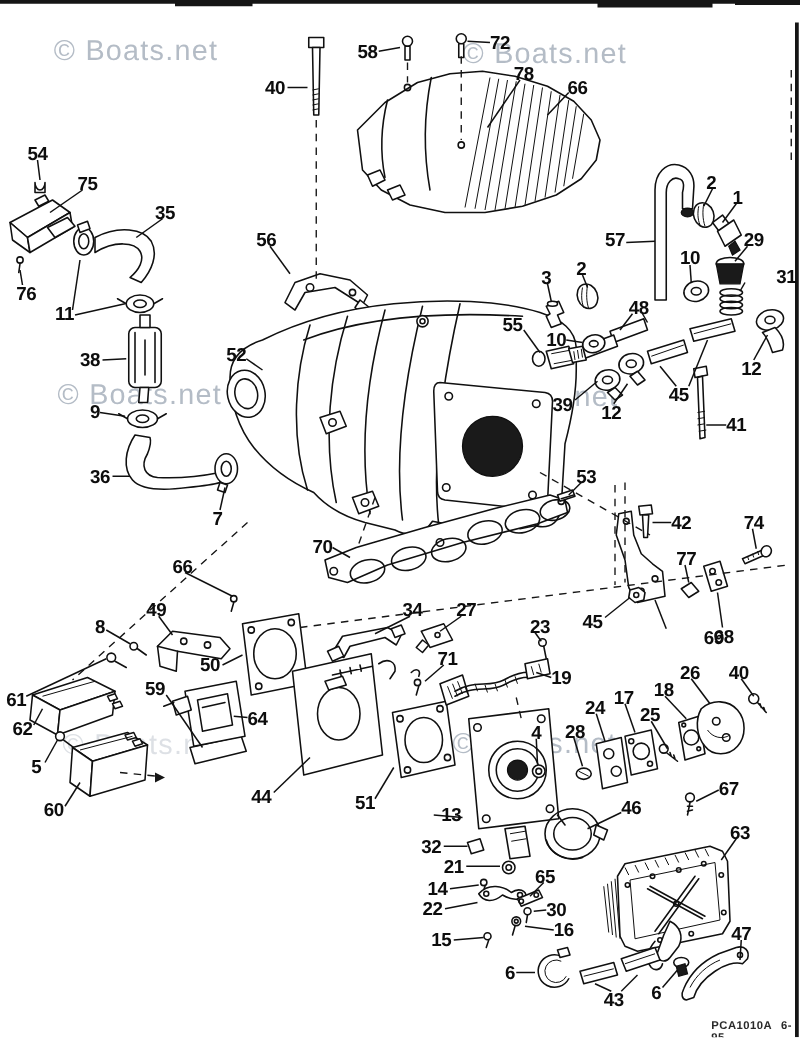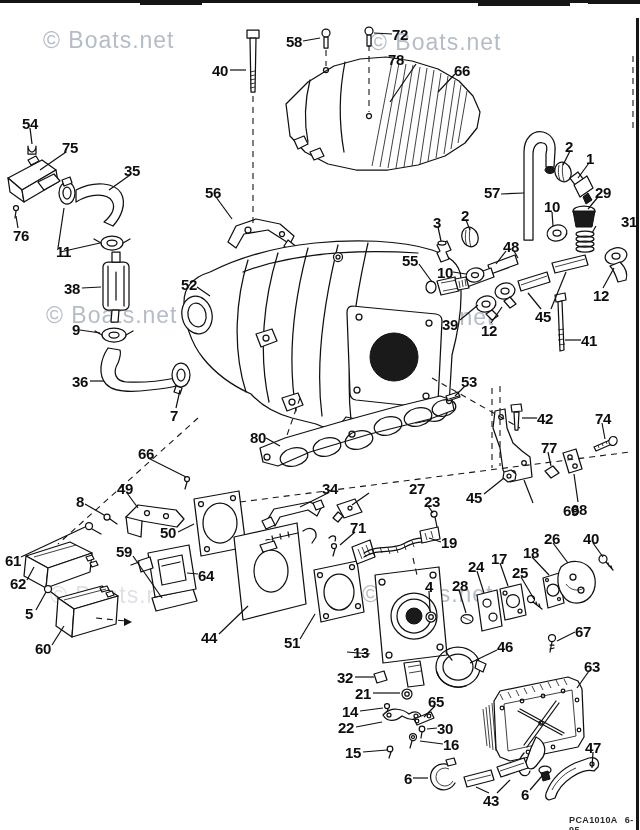--- a/index.html
+++ b/index.html
@@ -473,61 +473,61 @@
         <line x1="530" y1="790" x2="542" y2="776" class="leader"></line>
         <line x1="593" y1="752" x2="592" y2="768" class="leader"></line>
       </g>
   </svg>
 
   <div id="callouts">
       <div class="callout" style="left: 22px; top: 116px;">54</div>
       <div class="callout" style="left: 62px; top: 140px;">75</div>
       <div class="callout" style="left: 13px; top: 228px;">76</div>
       <div class="callout" style="left: 124px; top: 163px;">35</div>
-      <div class="callout" style="left: 44px; top: 244px; margin-left: 12px;">11</div>
+      <div class="callout" style="left: 44px; top: 244px;">11</div>
       <div class="callout" style="left: 64px; top: 281px;">38</div>
       <div class="callout" style="left: 72px; top: 322px;">9</div>
       <div class="callout" style="left: 72px; top: 374px;">36</div>
       <div class="callout" style="left: 170px; top: 408px;">7</div>
       <div class="callout" style="left: 212px; top: 63px;">40</div>
       <div class="callout" style="left: 286px; top: 34px;">58</div>
       <div class="callout" style="left: 392px; top: 27px;">72</div>
-      <div class="callout" style="left: 388px; top: 52px;">78</div>
+      <div class="callout" style="left: 411px; top: 52px;">78</div>
       <div class="callout" style="left: 454px; top: 63px;">66</div>
       <div class="callout" style="left: 205px; top: 185px;">56</div>
       <div class="callout" style="left: 181px; top: 277px;">52</div>
       <div class="callout" style="left: 565px; top: 139px;">2</div>
       <div class="callout" style="left: 586px; top: 151px;">1</div>
       <div class="callout" style="left: 595px; top: 185px;">29</div>
       <div class="callout" style="left: 593px; top: 214px; margin-left: 28px;">31</div>
       <div class="callout" style="left: 484px; top: 185px;">57</div>
       <div class="callout" style="left: 433px; top: 215px;">3</div>
       <div class="callout" style="left: 461px; top: 208px;">2</div>
       <div class="callout" style="left: 544px; top: 199px;">10</div>
       <div class="callout" style="left: 503px; top: 239px;">48</div>
       <div class="callout" style="left: 437px; top: 265px;">10</div>
       <div class="callout" style="left: 402px; top: 253px;">55</div>
       <div class="callout" style="left: 593px; top: 288px;">12</div>
       <div class="callout" style="left: 442px; top: 317px;">39</div>
       <div class="callout" style="left: 481px; top: 323px;">12</div>
       <div class="callout" style="left: 535px; top: 309px;">45</div>
       <div class="callout" style="left: 581px; top: 333px;">41</div>
       <div class="callout" style="left: 461px; top: 374px;">53</div>
-      <div class="callout" style="left: 250px; top: 430px;">80</div>
+      <div class="callout" style="left: 250px; top: 430px;">70</div>
       <div class="callout" style="left: 537px; top: 411px;">42</div>
       <div class="callout" style="left: 595px; top: 411px;">74</div>
       <div class="callout" style="left: 541px; top: 440px;">77</div>
       <div class="callout" style="left: 466px; top: 490px;">45</div>
       <div class="callout" style="left: 527px; top: 503px; margin-left: 36px;">69</div>
       <div class="callout" style="left: 571px; top: 502px;">68</div>
       <div class="callout" style="left: 138px; top: 446px;">66</div>
       <div class="callout" style="left: 76px; top: 494px;">8</div>
       <div class="callout" style="left: 117px; top: 481px;">49</div>
       <div class="callout" style="left: 322px; top: 481px;">34</div>
-      <div class="callout" style="left: 365px; top: 481px; margin-left: 44px;">27</div>
+      <div class="callout" style="left: 365px; top: 481px;">27</div>
       <div class="callout" style="left: 424px; top: 494px;">23</div>
       <div class="callout" style="left: 350px; top: 520px;">71</div>
       <div class="callout" style="left: 441px; top: 535px;">19</div>
       <div class="callout" style="left: 5px; top: 553px;">61</div>
       <div class="callout" style="left: 10px; top: 576px;">62</div>
       <div class="callout" style="left: 116px; top: 544px;">59</div>
       <div class="callout" style="left: 198px; top: 568px;">64</div>
       <div class="callout" style="left: 25px; top: 606px;">5</div>
       <div class="callout" style="left: 35px; top: 641px;">60</div>
       <div class="callout" style="left: 201px; top: 630px;">44</div>

